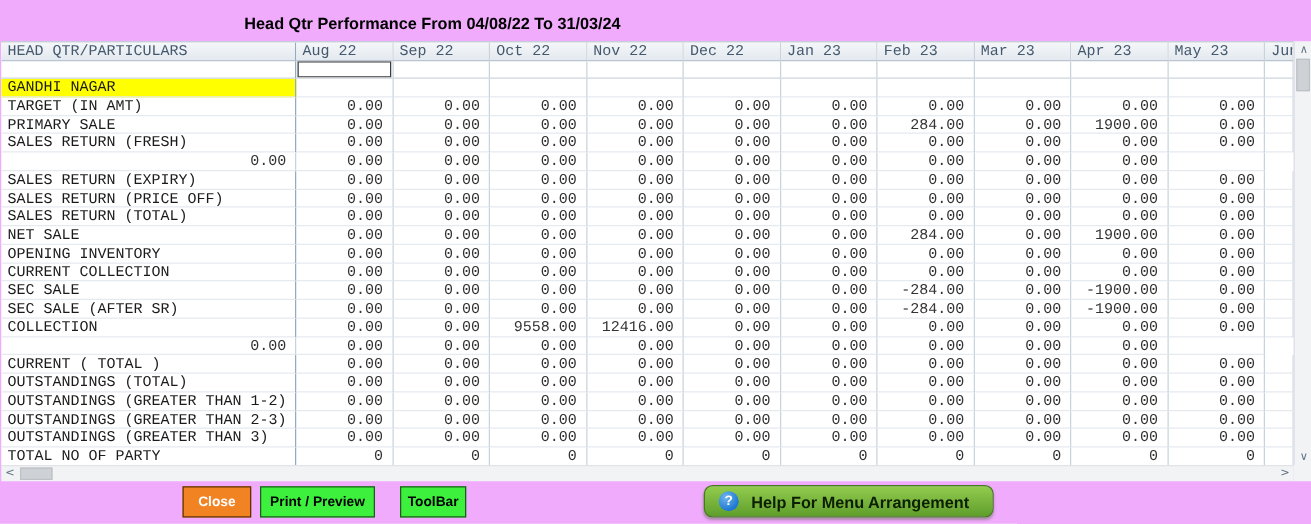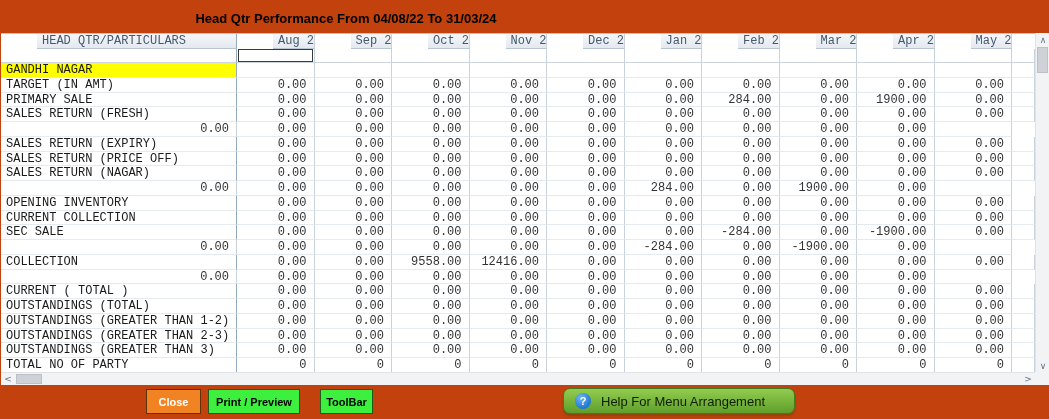--- a/index.html
+++ b/index.html
@@ -1,31 +1,31 @@
 <!DOCTYPE html>
 <html><head>
 <meta charset="utf-8">
 <style>
   * { margin:0; padding:0; box-sizing:border-box; }
   body { font-family:"Liberation Sans", sans-serif; }
-  .screen { position:relative; width:1049px; height:419px; background:#c2410c; overflow:hidden; }
+  .screen { position:relative; width:1049px; height:419px; background:#f0abfc; overflow:hidden; }
 
   .title { position:absolute; top:11px; left:0; width:692px; text-align:center;
            font-size:13px; font-weight:bold; color:#000; }
 
   
   .grid { position:absolute; left:1px; top:33px; width:1034px; height:339px;
           background:#fff; font-family:"Liberation Mono", monospace; font-size:12px;
           color:#333; border-top:1px solid #b7c3cf; overflow:hidden; }
   .grow { display:grid; grid-template-columns:236px repeat(10,77.5px) minmax(0,1fr); }
   .cell { overflow:hidden; white-space:nowrap; padding:0 5px;
           border-right:1px solid #c9d3dd; border-bottom:1px solid #e5eaef; }
   #grid-header { height:15px; }
   .hcell { background:linear-gradient(#f5f7f9,#e3e9ef); color:#44586e;
-           border-bottom:1px solid #b9c5d0; line-height:14px;margin-left:36px; }
+           border-bottom:1px solid #b9c5d0; line-height:14px; }
   .hcell.corner { border-right:1px solid #93aabf; }
   #grid-filter { height:14px; }
   .fcell { height:14px; border-bottom:1px solid #cdd6df; position:relative; }
   .fcell.corner, .lcell { border-right:1px solid #93aabf; }
   .filter-input { position:absolute; left:1px; top:0px; width:calc(100% - 2px); height:13px;
                   border:1px solid #3a3a3a; background:#fff; font:inherit; padding:0 2px; }
   .row { height:14.76px; }
   .row .cell { line-height:14px; }
   .lcell { color:#1a1a1a; }
   .lcell.hl { background:#ffff00; }
@@ -57,21 +57,21 @@
   .btn-print { left:208px; width:92px; }
   .btn-toolbar { left:320px; width:53px; }
   .btn-help { position:absolute; left:563px; top:388px; width:232px; height:26px;
               background:linear-gradient(#93cc4e,#5f9e2c); border:1px solid #447c1d;
               border-radius:7px; display:flex; align-items:center; gap:10px;
               padding-left:11px; cursor:pointer; box-shadow:0 2px 2px rgba(40,80,20,.35); }
   .help-q { width:16px; height:16px; border-radius:50%;
             background:radial-gradient(circle at 35% 30%, #6db4ef, #1e78d2 70%);
             color:#fff; font-size:11px; font-weight:bold; display:flex;
             align-items:center; justify-content:center; }
-  .help-label { font-size:13px; font-weight:normal; color:#0d1f02; }
+  .help-label { font-size:13px; font-weight:bold; color:#0d1f02; }
 </style>
 </head>
 <body>
 
 <div class="screen">
 
   <div class="title">Head Qtr Performance From 04/08/22 To 31/03/24</div>
 
   <div class="grid">
     <div class="grow" id="grid-header">
@@ -196,34 +196,35 @@
           <div class="cell num">0.00</div>
           <div class="cell num">0.00</div>
           <div class="cell num">0.00</div>
           <div class="cell num">0.00</div>
           <div class="cell num">0.00</div>
           <div class="cell num">0.00</div>
           <div class="cell num">0.00</div>
           <div class="cell num"></div>
         </div>
         <div class="grow row">
-          <div class="cell lcell">SALES RETURN (NAGAR)</div>
-          <div class="cell num">0.00</div>
-          <div class="cell num">0.00</div>
-          <div class="cell num">0.00</div>
-          <div class="cell num">0.00</div>
-          <div class="cell num">0.00</div>
-          <div class="cell num">0.00</div>
-          <div class="cell num">0.00</div>
-          <div class="cell num">0.00</div>
-          <div class="cell num">0.00</div>
-          <div class="cell num">0.00</div>
-          <div class="cell num"></div>
-        </div>
-        <div class="grow row">
+          <div class="cell lcell">SALES RETURN (TOTAL)</div>
+          <div class="cell num">0.00</div>
+          <div class="cell num">0.00</div>
+          <div class="cell num">0.00</div>
+          <div class="cell num">0.00</div>
+          <div class="cell num">0.00</div>
+          <div class="cell num">0.00</div>
+          <div class="cell num">0.00</div>
+          <div class="cell num">0.00</div>
+          <div class="cell num">0.00</div>
+          <div class="cell num">0.00</div>
+          <div class="cell num"></div>
+        </div>
+        <div class="grow row">
+          <div class="cell lcell">NET SALE</div>
           <div class="cell num">0.00</div>
           <div class="cell num">0.00</div>
           <div class="cell num">0.00</div>
           <div class="cell num">0.00</div>
           <div class="cell num">0.00</div>
           <div class="cell num">0.00</div>
           <div class="cell num">284.00</div>
           <div class="cell num">0.00</div>
           <div class="cell num">1900.00</div>
           <div class="cell num">0.00</div>
@@ -265,20 +266,21 @@
           <div class="cell num">0.00</div>
           <div class="cell num">0.00</div>
           <div class="cell num">0.00</div>
           <div class="cell num">-284.00</div>
           <div class="cell num">0.00</div>
           <div class="cell num">-1900.00</div>
           <div class="cell num">0.00</div>
           <div class="cell num"></div>
         </div>
         <div class="grow row">
+          <div class="cell lcell">SEC SALE (AFTER SR)</div>
           <div class="cell num">0.00</div>
           <div class="cell num">0.00</div>
           <div class="cell num">0.00</div>
           <div class="cell num">0.00</div>
           <div class="cell num">0.00</div>
           <div class="cell num">0.00</div>
           <div class="cell num">-284.00</div>
           <div class="cell num">0.00</div>
           <div class="cell num">-1900.00</div>
           <div class="cell num">0.00</div>

